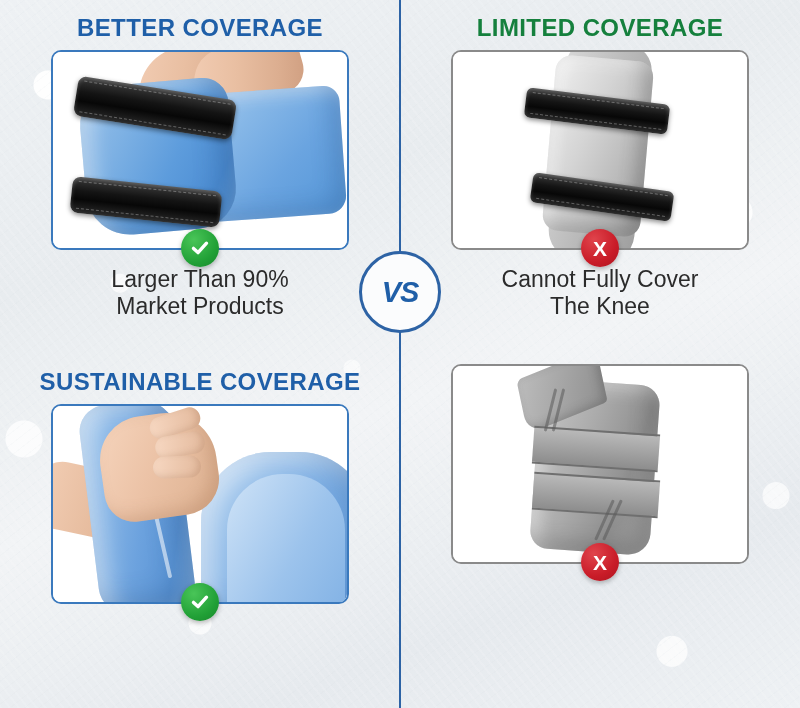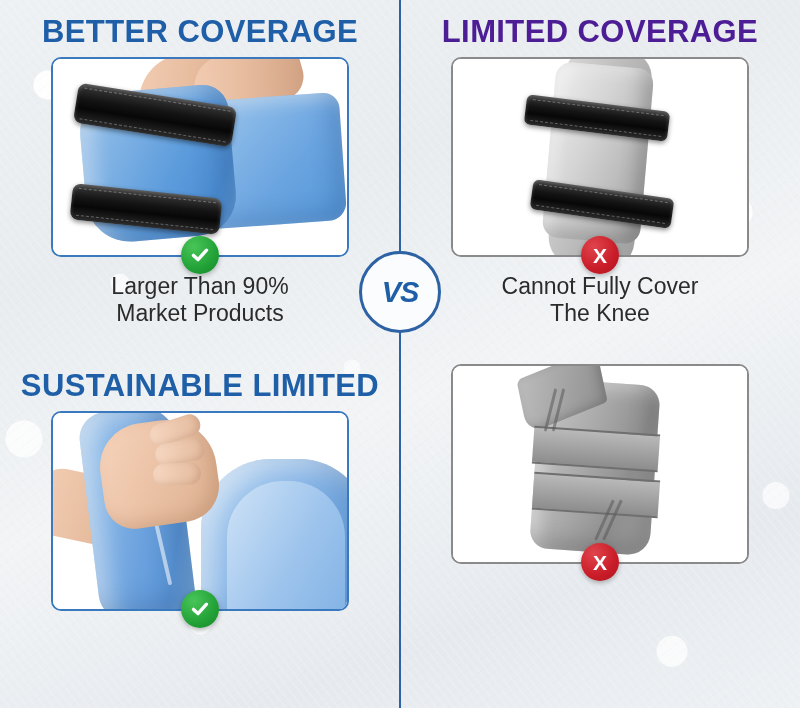--- a/index.html
+++ b/index.html
@@ -33,24 +33,24 @@
 
   
   .grid{position:absolute;inset:0;display:grid;
         grid-template-columns:1fr 1fr;grid-template-rows:354px 354px;}
   .quad{position:relative;display:flex;flex-direction:column;align-items:center;}
 
   .divider{position:absolute;left:399px;top:0;width:2px;height:708px;
            background:#2d63a5;}
 
   
-  .heading{font-size:31px;font-weight:bold;letter-spacing:.4px;
+  .heading{font-size:24px;font-weight:bold;letter-spacing:.4px;
            margin-top:16px;line-height:1;white-space:nowrap;}
   .heading.good{color:#1f5fa8;}
-  .heading.bad{color:#4c1d95;}
+  .heading.bad{color:#15803d;}
 
   
   .card{position:relative;width:294px;height:196px;margin-top:10px;
         background:#ffffff;border-radius:10px;overflow:visible;}
   .card.good{border:2px solid #3a79bd;}
   .card.bad{border:2px solid #8a8a8a;}
   .photo{position:absolute;inset:0;border-radius:8px;overflow:hidden;background:#fff;}
 
   
   .skin{position:absolute;background:
@@ -194,21 +194,21 @@
       </div>
       <div class="badge cross">
         <span class="xg">X</span>
       </div>
     </div>
     <div class="caption">Cannot Fully Cover
 The Knee</div>
   </div>
 
   <div class="quad">
-    <div class="heading good">SUSTAINABLE LIMITED</div>
+    <div class="heading good">SUSTAINABLE COVERAGE</div>
     <div class="card good">
       <div class="photo">
         <div class="p3-shell"></div>
         <div class="p3-arm"></div>
         <div class="p3-pack">
           <div class="p3-fold"></div>
         </div>
         <div class="p3-hand"></div>
         <div class="p3-fing p3-f1"></div>
         <div class="p3-fing p3-f2"></div>

